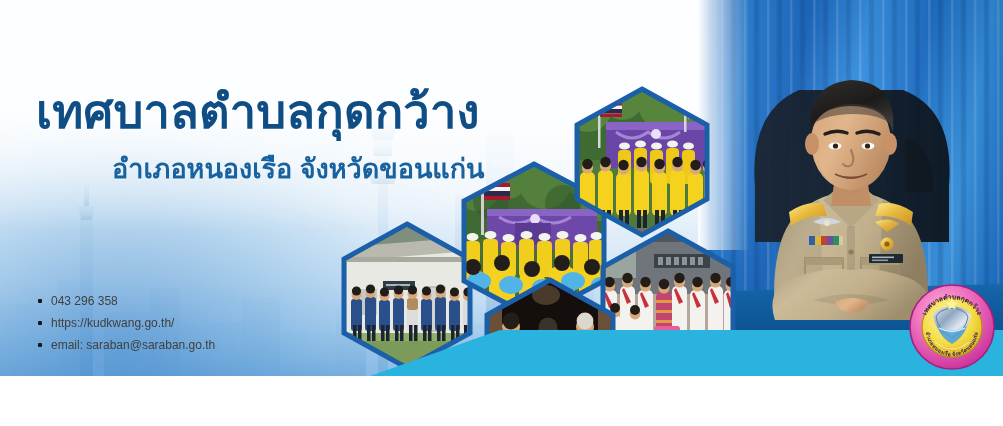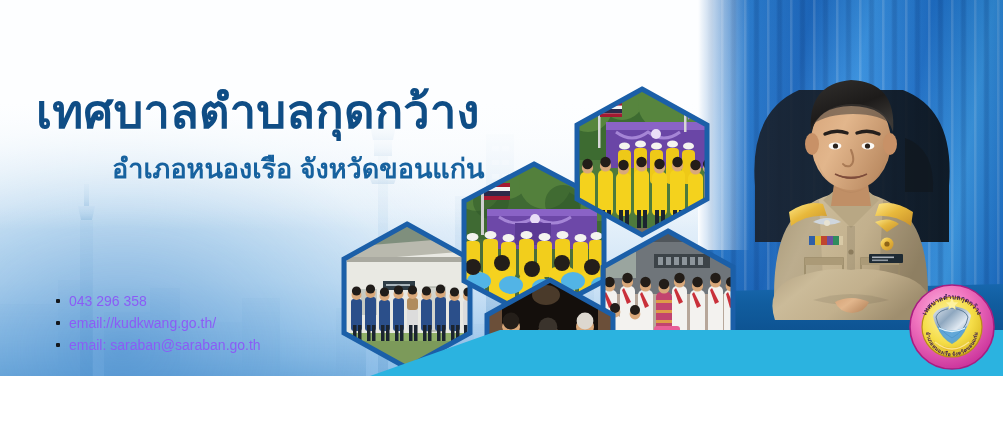--- a/index.html
+++ b/index.html
@@ -83,22 +83,22 @@
     color:#0f4d85; letter-spacing:.2px; white-space:nowrap;
     text-shadow:0 1px 0 rgba(255,255,255,.65);
   }
   .subtitle{
     position:absolute; left:112px; top:155px;
     font-size:27px; line-height:1.05; font-weight:600;
     color:#17629f; white-space:nowrap;
     text-shadow:0 1px 0 rgba(255,255,255,.6);
   }
   .contacts{
-    position:absolute; left:56px; top:290px;
-    font-size:14px; line-height:22px; color:#8b5cf6;
+    position:absolute; left:38px; top:290px;
+    font-size:12px; line-height:22px; color:#404040;
   }
   .contact-row{ display:flex; align-items:center; gap:9px; white-space:nowrap; }
   .bullet{
     width:4px; height:4px; background:#14181d; border-radius:1px; flex:0 0 auto;
   }
 
   
   .hexes{ position:absolute; left:0; top:0; width:1003px; height:426px; }
   .hex{ position:absolute; }
   .hex svg{ display:block; }
@@ -739,21 +739,21 @@
   <div class="title">เทศบาลตำบลกุดกว้าง</div>
   <div class="subtitle">อำเภอหนองเรือ จังหวัดขอนแก่น</div>
 
   <div class="contacts">
     <div class="contact-row">
       <span class="bullet"></span>
       <span>043 296 358</span>
     </div>
     <div class="contact-row">
       <span class="bullet"></span>
-      <span>email://kudkwang.go.th/</span>
+      <span>https://kudkwang.go.th/</span>
     </div>
     <div class="contact-row">
       <span class="bullet"></span>
       <span>email: saraban@saraban.go.th</span>
     </div>
   </div>
 
   <div class="seal">
     <svg viewBox="0 0 86 86">
       <defs>

